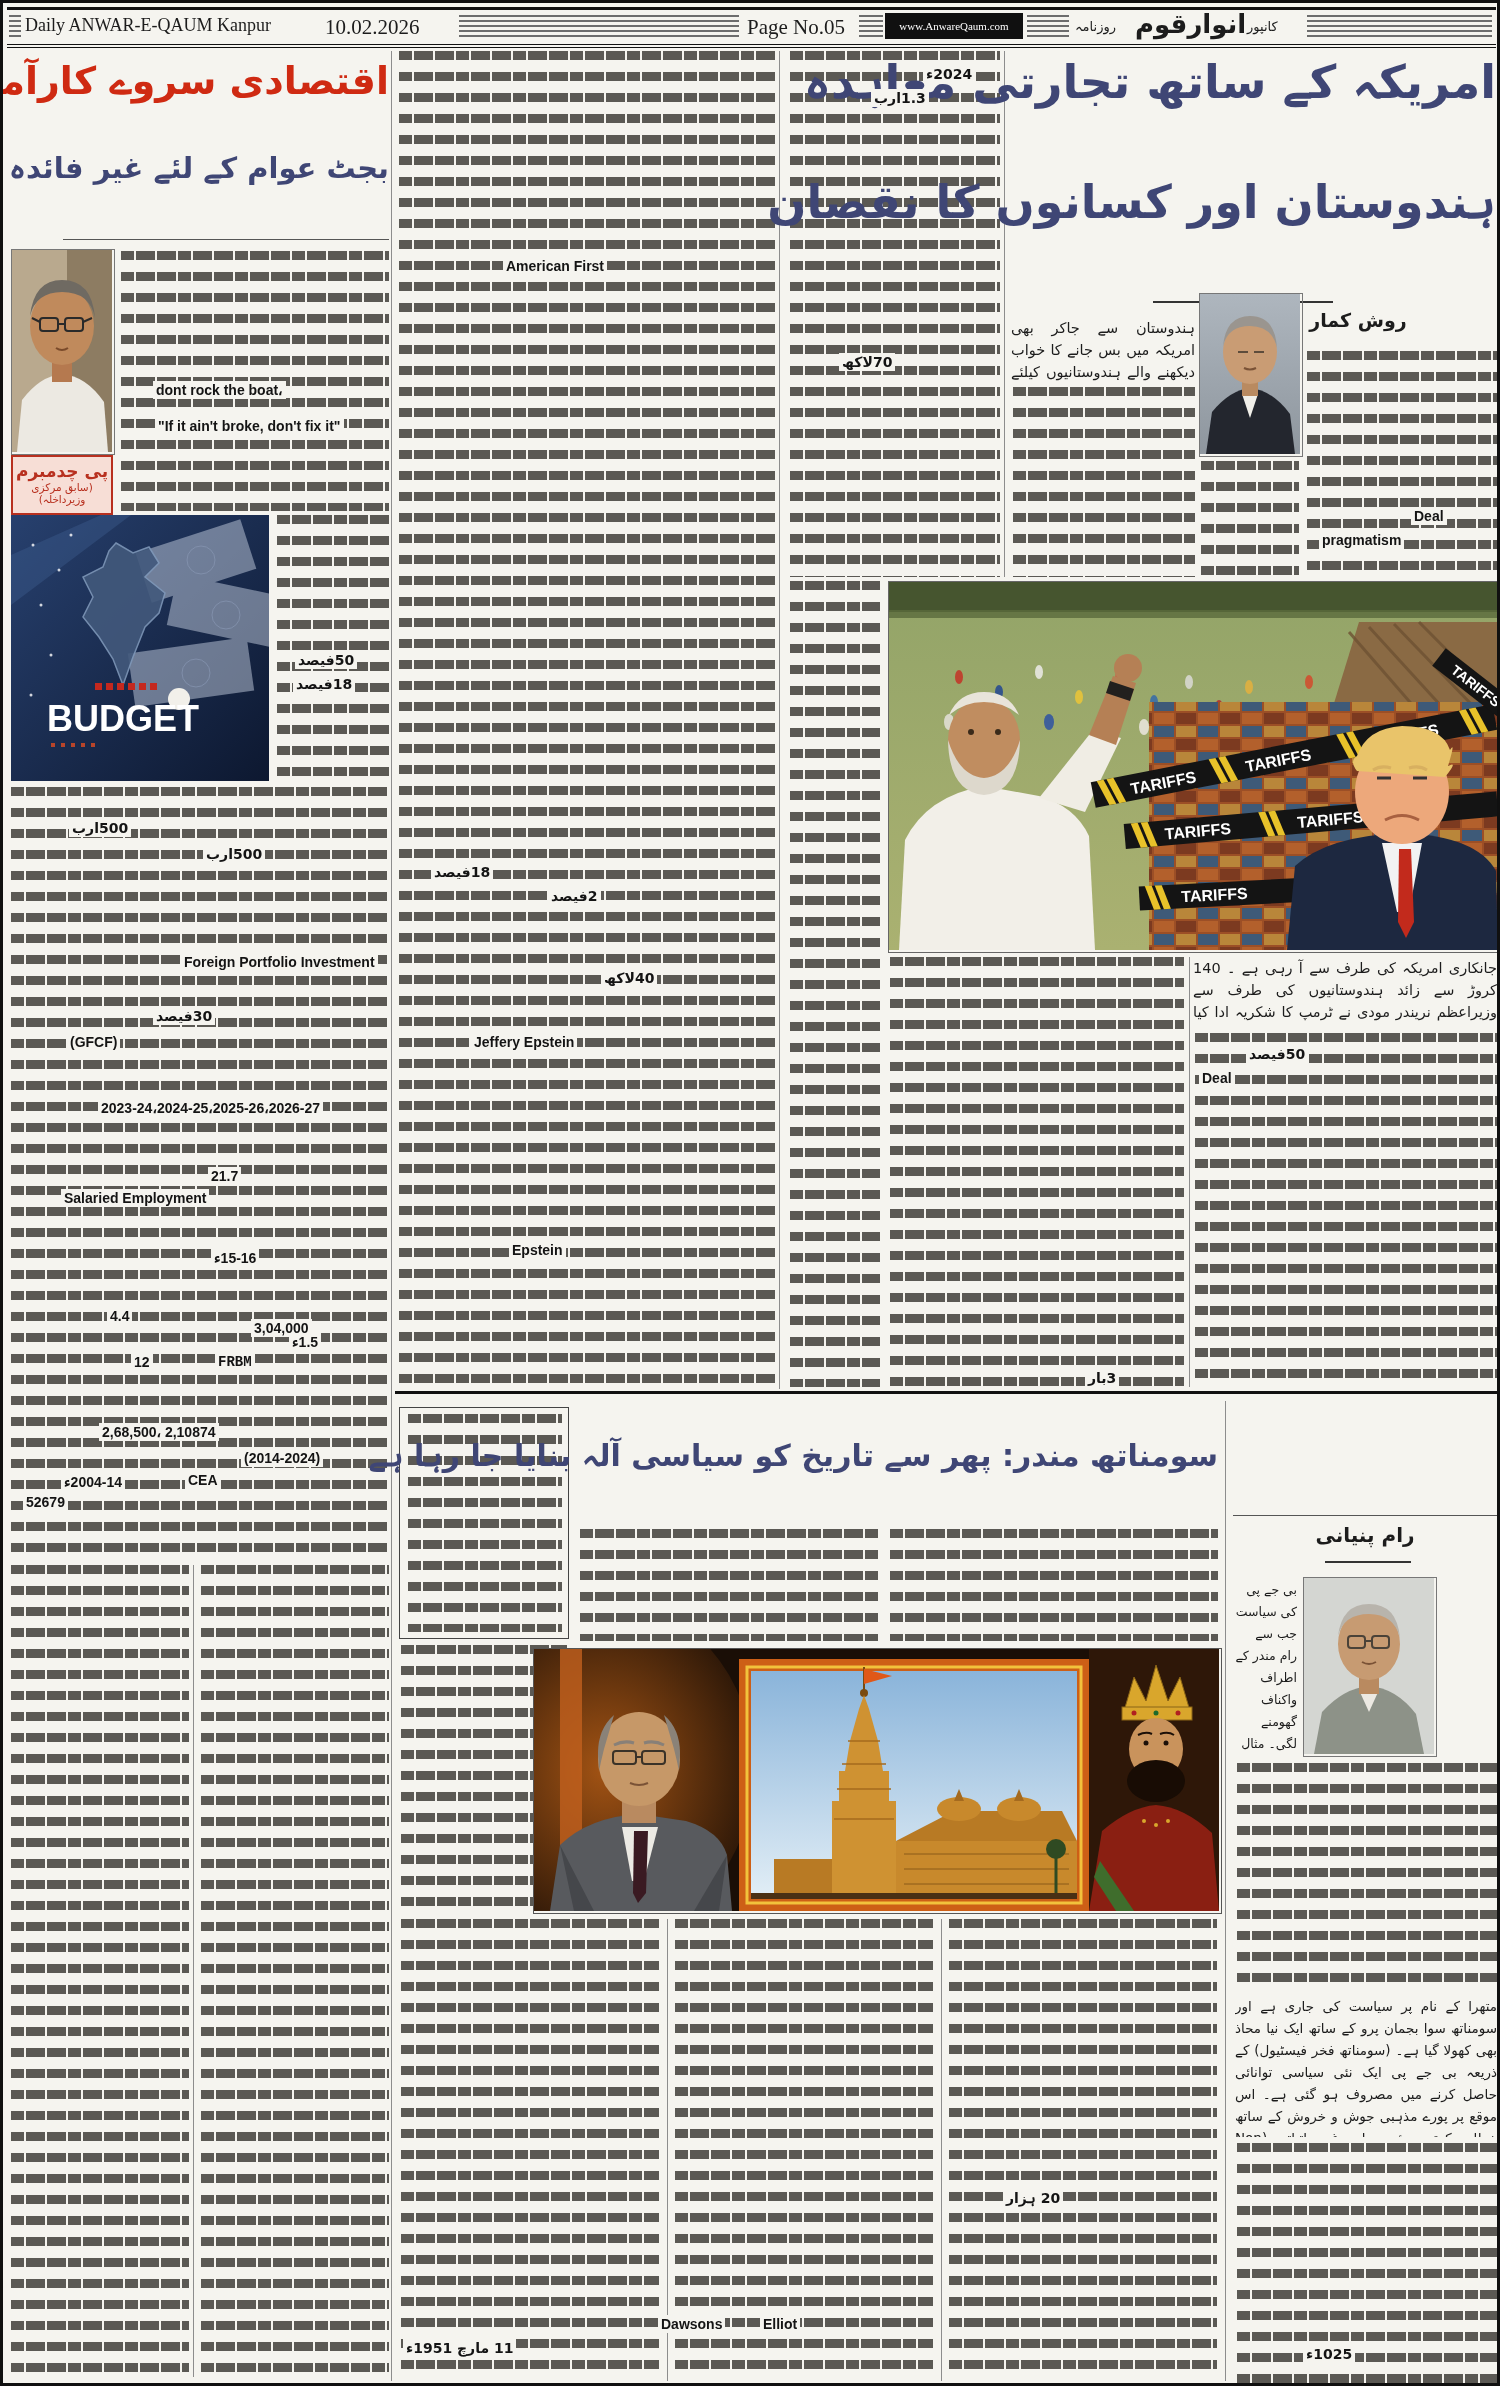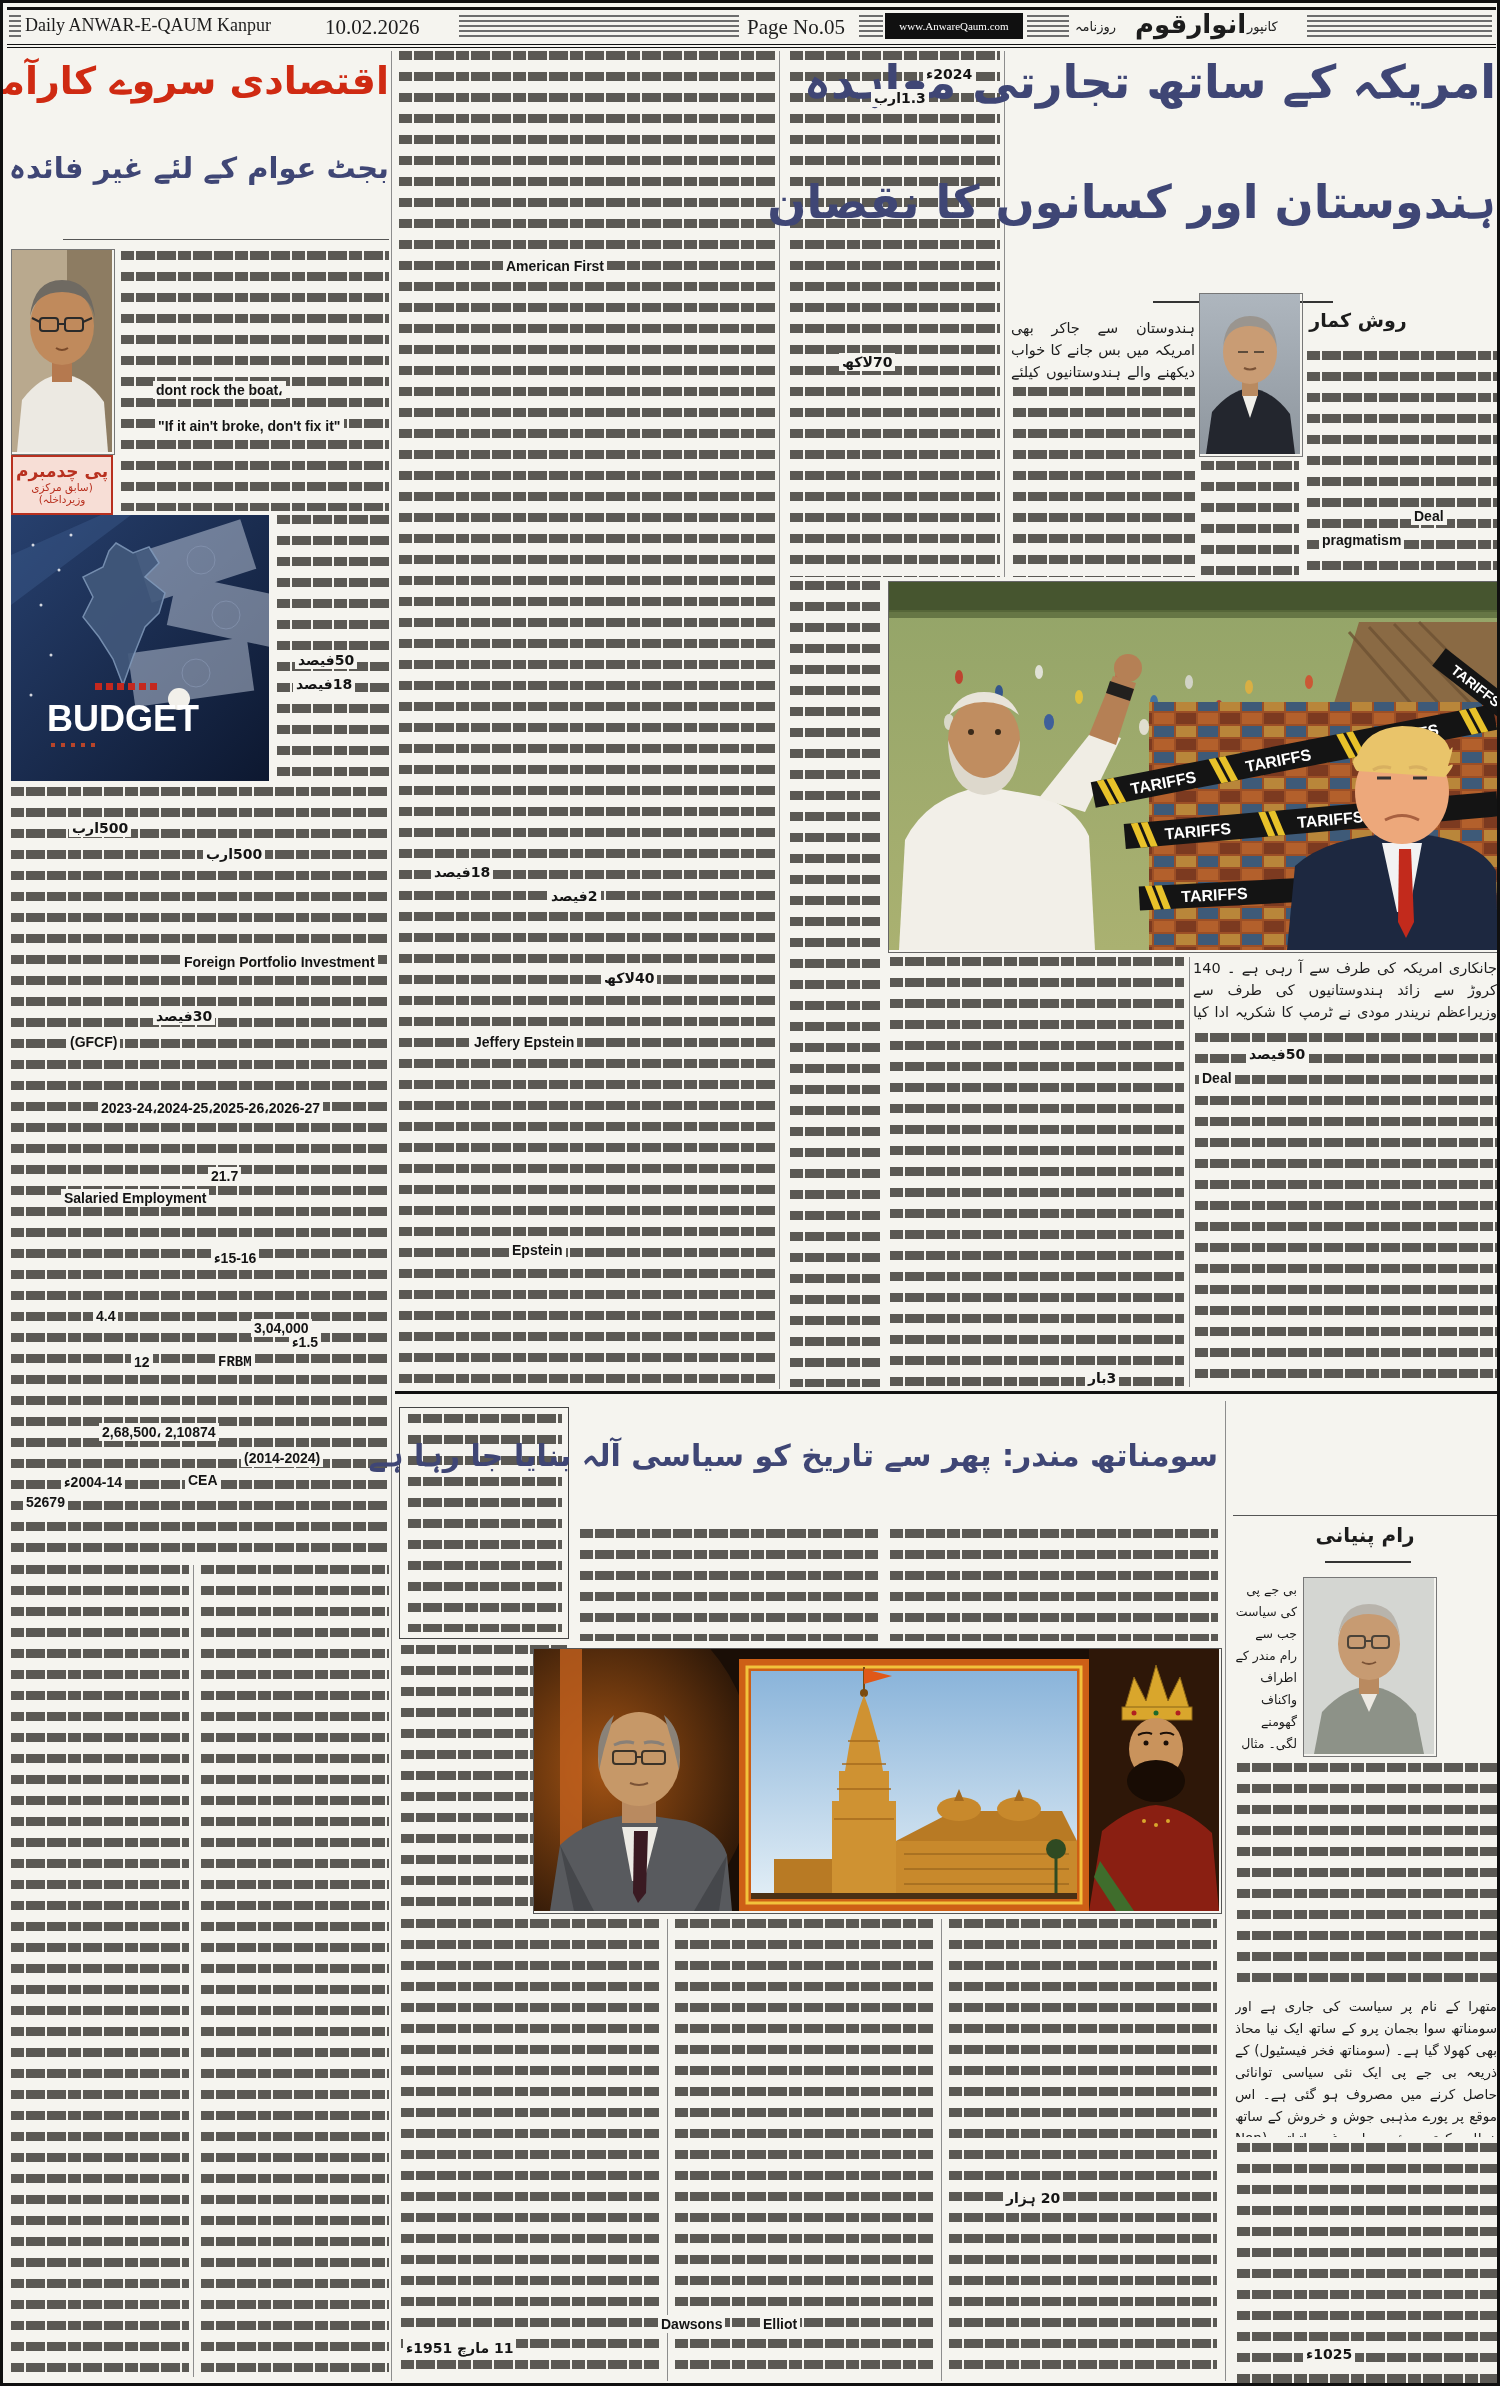--- a/index.html
+++ b/index.html
@@ -148,21 +148,21 @@
   <span class="snip ur" style="left:290px;top:672px;">18فیصد</span>
   <span class="snip ur" style="left:66px;top:816px;">500ارب</span>
   <span class="snip ur" style="left:200px;top:842px;">500ارب</span>
   <span class="snip" style="left:178px;top:950px;">Foreign Portfolio Investment</span>
   <span class="snip ur" style="left:150px;top:1004px;">30فیصد</span>
   <span class="snip" style="left:64px;top:1030px;">(GFCF)</span>
   <span class="snip" style="left:95px;top:1096px;">2023-24،2024-25،2025-26،2026-27</span>
   <span class="snip" style="left:205px;top:1164px;">21.7</span>
   <span class="snip" style="left:58px;top:1186px;">Salaried Employment</span>
   <span class="snip" style="left:208px;top:1246px;">15-16ء</span>
-  <span class="snip" style="left:90px;top:1304px;">4.4</span>
+  <span class="snip" style="left:104px;top:1304px;">4.4</span>
   <span class="snip" style="left:286px;top:1330px;">1.5ء</span>
   <span class="snip" style="left:212px;top:1350px;font-family:Liberation Mono, monospace;">FRBM</span>
   <span class="snip" style="left:128px;top:1350px;">12</span>
   <span class="snip" style="left:248px;top:1316px;">3,04,000</span>
   <span class="snip" style="left:96px;top:1420px;">2,68,500، 2,10874</span>
   <span class="snip" style="left:238px;top:1446px;">(2014-2024)</span>
   <span class="snip" style="left:182px;top:1468px;">CEA</span>
   <span class="snip" style="left:58px;top:1470px;">2004-14ء</span>
   <span class="snip" style="left:20px;top:1490px;">52679</span>
 

